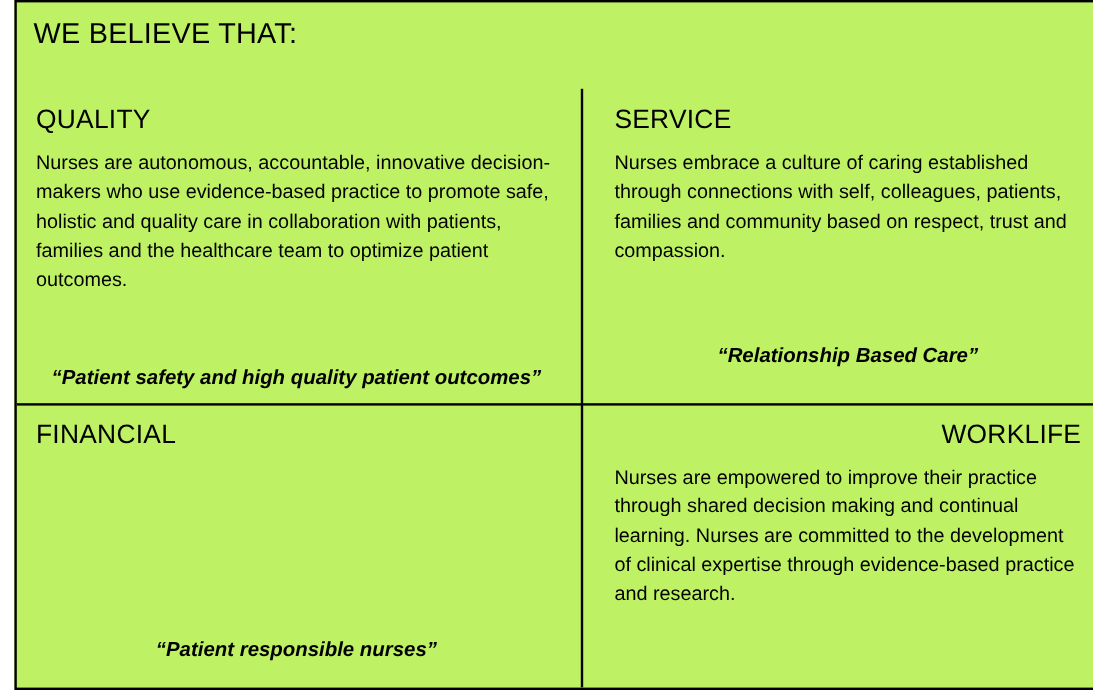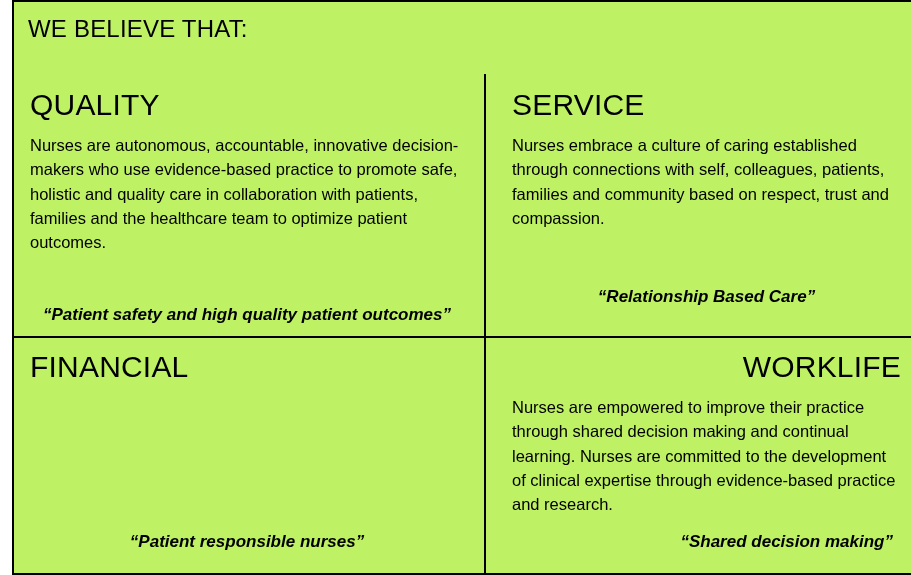--- a/index.html
+++ b/index.html
@@ -56,21 +56,21 @@
   #hdiv {
     position: absolute;
     left: 0;
     top: 334px;
     width: 907px;
     height: 0;
     border-top: 2px solid #000;
   }
 
   .quad-title {
-    font-size: 30px;
+    font-size: 22px;
     line-height: 1.1;
     margin-bottom: 12px;
     letter-spacing: 0.2px;
   }
   .quad-body {
     font-size: 16.5px;
     line-height: 1.47;
     max-width: 450px;
   }
   .quad-tag {
@@ -113,20 +113,19 @@
     </div>
 
     <div class="quad q-bl">
       <div class="quad-title">FINANCIAL</div>
       <div class="quad-tag">“Patient responsible nurses”</div>
     </div>
 
     <div class="quad q-br">
       <div class="quad-title">WORKLIFE</div>
       <div class="quad-body">Nurses are empowered to improve their practice through shared decision making and continual learning.  Nurses are committed to the development of clinical expertise through evidence-based practice and research.</div>
-      <div class="quad-tag">“Shared decision making”</div>
     </div>
 
   </div>
 
   <div id="hdiv"></div>
 
 </div>
 
 </body></html>

